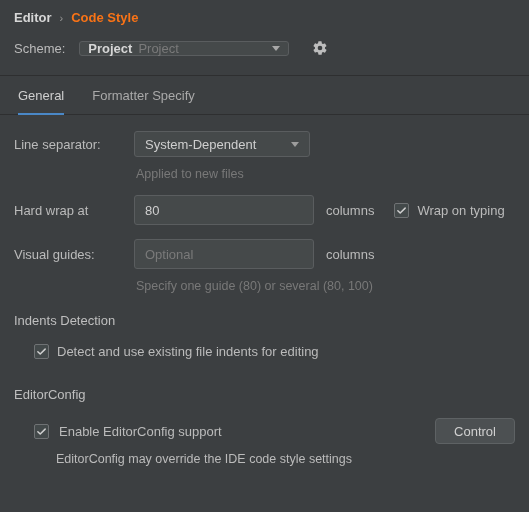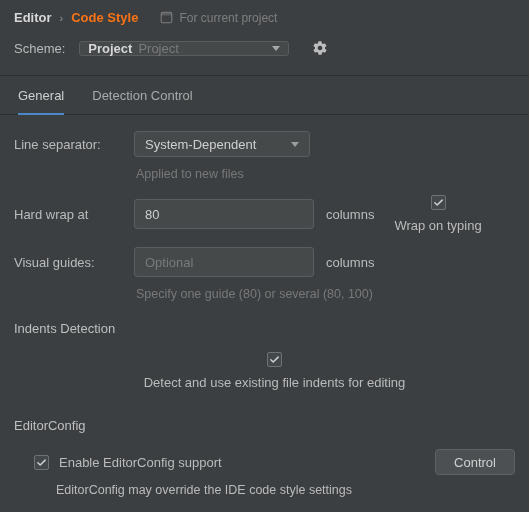--- a/index.html
+++ b/index.html
@@ -125,21 +125,21 @@
     width: 15px; height: 15px;
     border: 1px solid #6f7274;
     border-radius: 2px;
     background: #43494a;
     display: inline-flex;
     align-items: center;
     justify-content: center;
     flex: none;
   }
   .checkbox svg { display:block; }
-  .check-row { display:flex; align-items:center; gap:8px;flex-direction:column; }
+  .check-row { display:flex; align-items:center; gap:8px; }
   .section-title {
     color: #bfbfbf;
     padding: 6px 14px;
     font-size: 13px;
   }
   .section-block { padding: 10px 14px 4px 34px; }
   .section-block2 { padding: 10px 14px 0 34px; }
   .ec-row { display:flex; align-items:center; gap:10px; }
   .button {
     background: #4c5052;
@@ -154,50 +154,41 @@
   .ec-hint { color: #bbbbbb; margin: 8px 0 0 22px; font-size: 12.5px; }
   .spacer-top { height: 4px; }
 </style>
 </head>
 <body>
 
 <div class="header">
   <span class="crumb">Editor</span>
   <span class="chev">›</span>
   <span class="crumb2">Code Style</span>
-  <span class="proj-badge">
-    <span class="proj-icon">
-      <svg width="13" height="13" viewBox="0 0 16 16">
-          <rect x="1.5" y="1.5" width="13" height="13" rx="2" fill="none" stroke="#7e7e7e" stroke-width="1.3"></rect>
-          <rect x="1.5" y="1.5" width="13" height="4" fill="#7e7e7e" opacity="0.5"></rect>
-        </svg>
-    </span>
-    <span>For current project</span>
-  </span>
 </div>
 
 <div class="scheme-row">
   <span class="label">Scheme:</span>
   <div class="dropdown">
     <span class="dd-main">Project</span>
     <span class="dd-sub">Project</span>
     <span class="dd-caret"></span>
   </div>
   <span class="gear">
     <svg width="16" height="16" viewBox="0 0 24 24" fill="#bdbdbd">
         <path d="M19.4 13a7.5 7.5 0 0 0 .1-1 7.5 7.5 0 0 0-.1-1l2.1-1.6a.5.5 0 0 0 .1-.6l-2-3.5a.5.5 0 0 0-.6-.2l-2.5 1a7.6 7.6 0 0 0-1.7-1l-.4-2.6A.5.5 0 0 0 14 2h-4a.5.5 0 0 0-.5.4L9.1 5a7.6 7.6 0 0 0-1.7 1l-2.5-1a.5.5 0 0 0-.6.2l-2 3.5a.5.5 0 0 0 .1.6L4.5 11a7.5 7.5 0 0 0-.1 1 7.5 7.5 0 0 0 .1 1l-2.1 1.6a.5.5 0 0 0-.1.6l2 3.5a.5.5 0 0 0 .6.2l2.5-1a7.6 7.6 0 0 0 1.7 1l.4 2.6A.5.5 0 0 0 10 22h4a.5.5 0 0 0 .5-.4l.4-2.6a7.6 7.6 0 0 0 1.7-1l2.5 1a.5.5 0 0 0 .6-.2l2-3.5a.5.5 0 0 0-.1-.6ZM12 15.5A3.5 3.5 0 1 1 15.5 12 3.5 3.5 0 0 1 12 15.5Z"></path>
       </svg>
   </span>
 </div>
 
 <hr class="hr">
 
 <div class="tabs">
   <div class="tab active">General</div>
-  <div class="tab">Detection Control</div>
+  <div class="tab">Formatter Specify</div>
 </div>
 <div class="tab-underline"></div>
 
 <div class="content">
 
   <div class="form-row">
     <span class="col-label">Line separator:</span>
     <div class="select">
       <span>System-Dependent</span>
       <span class="dd-caret"></span>

